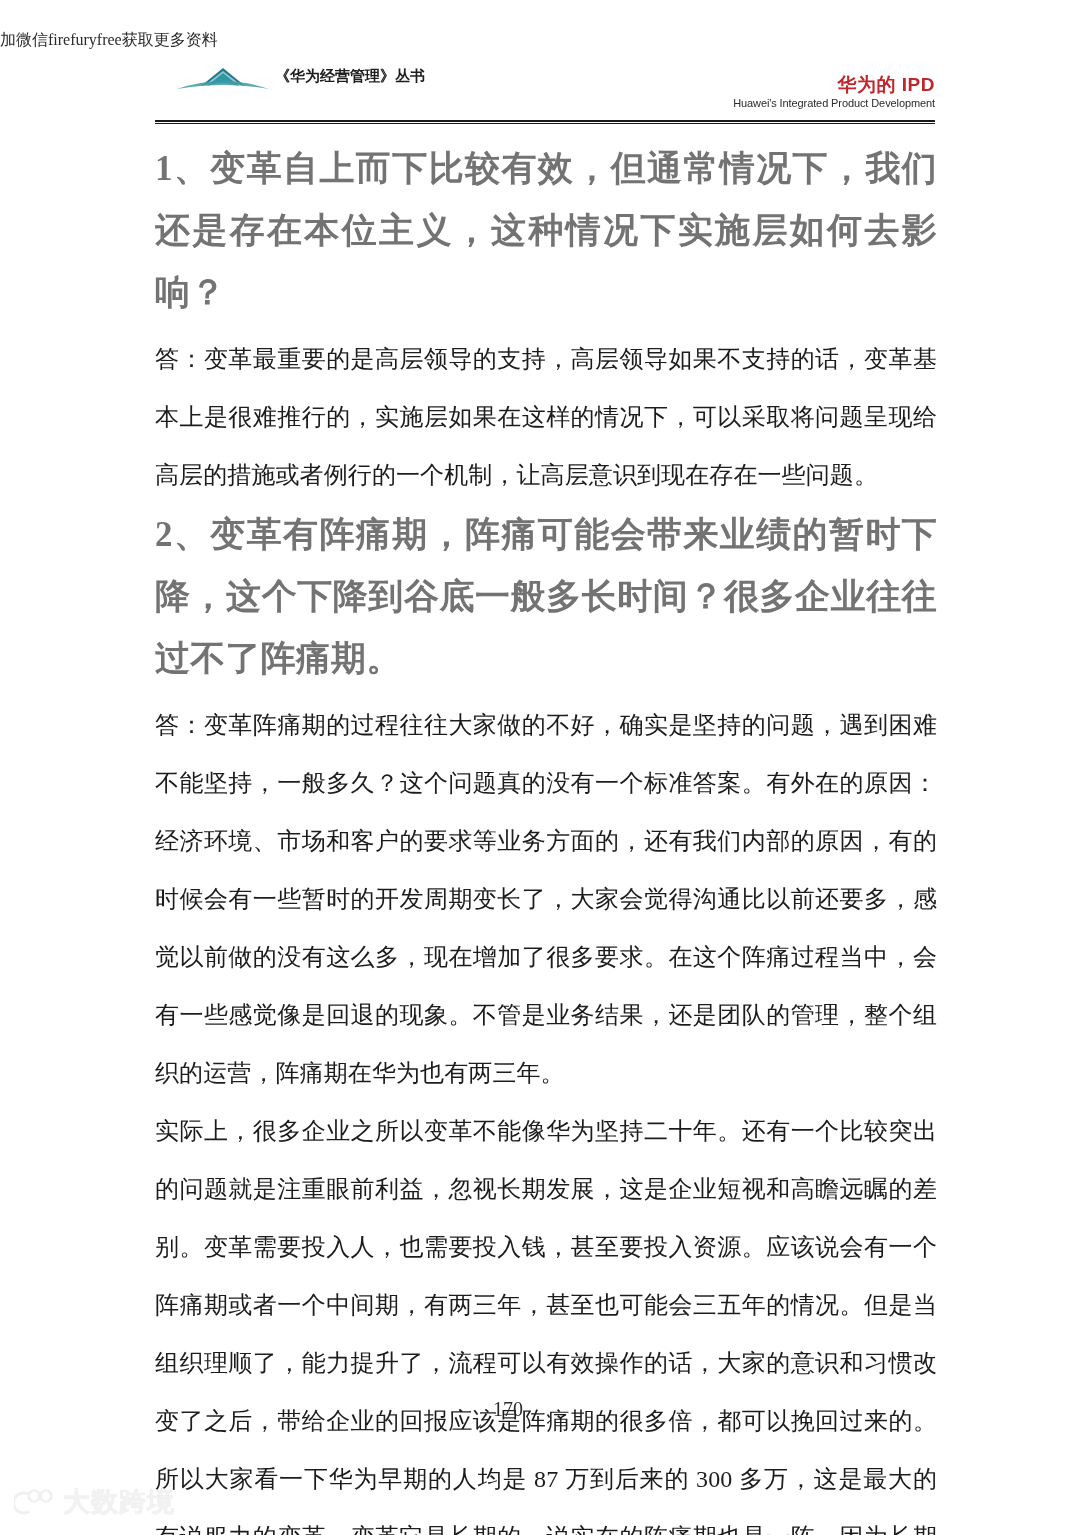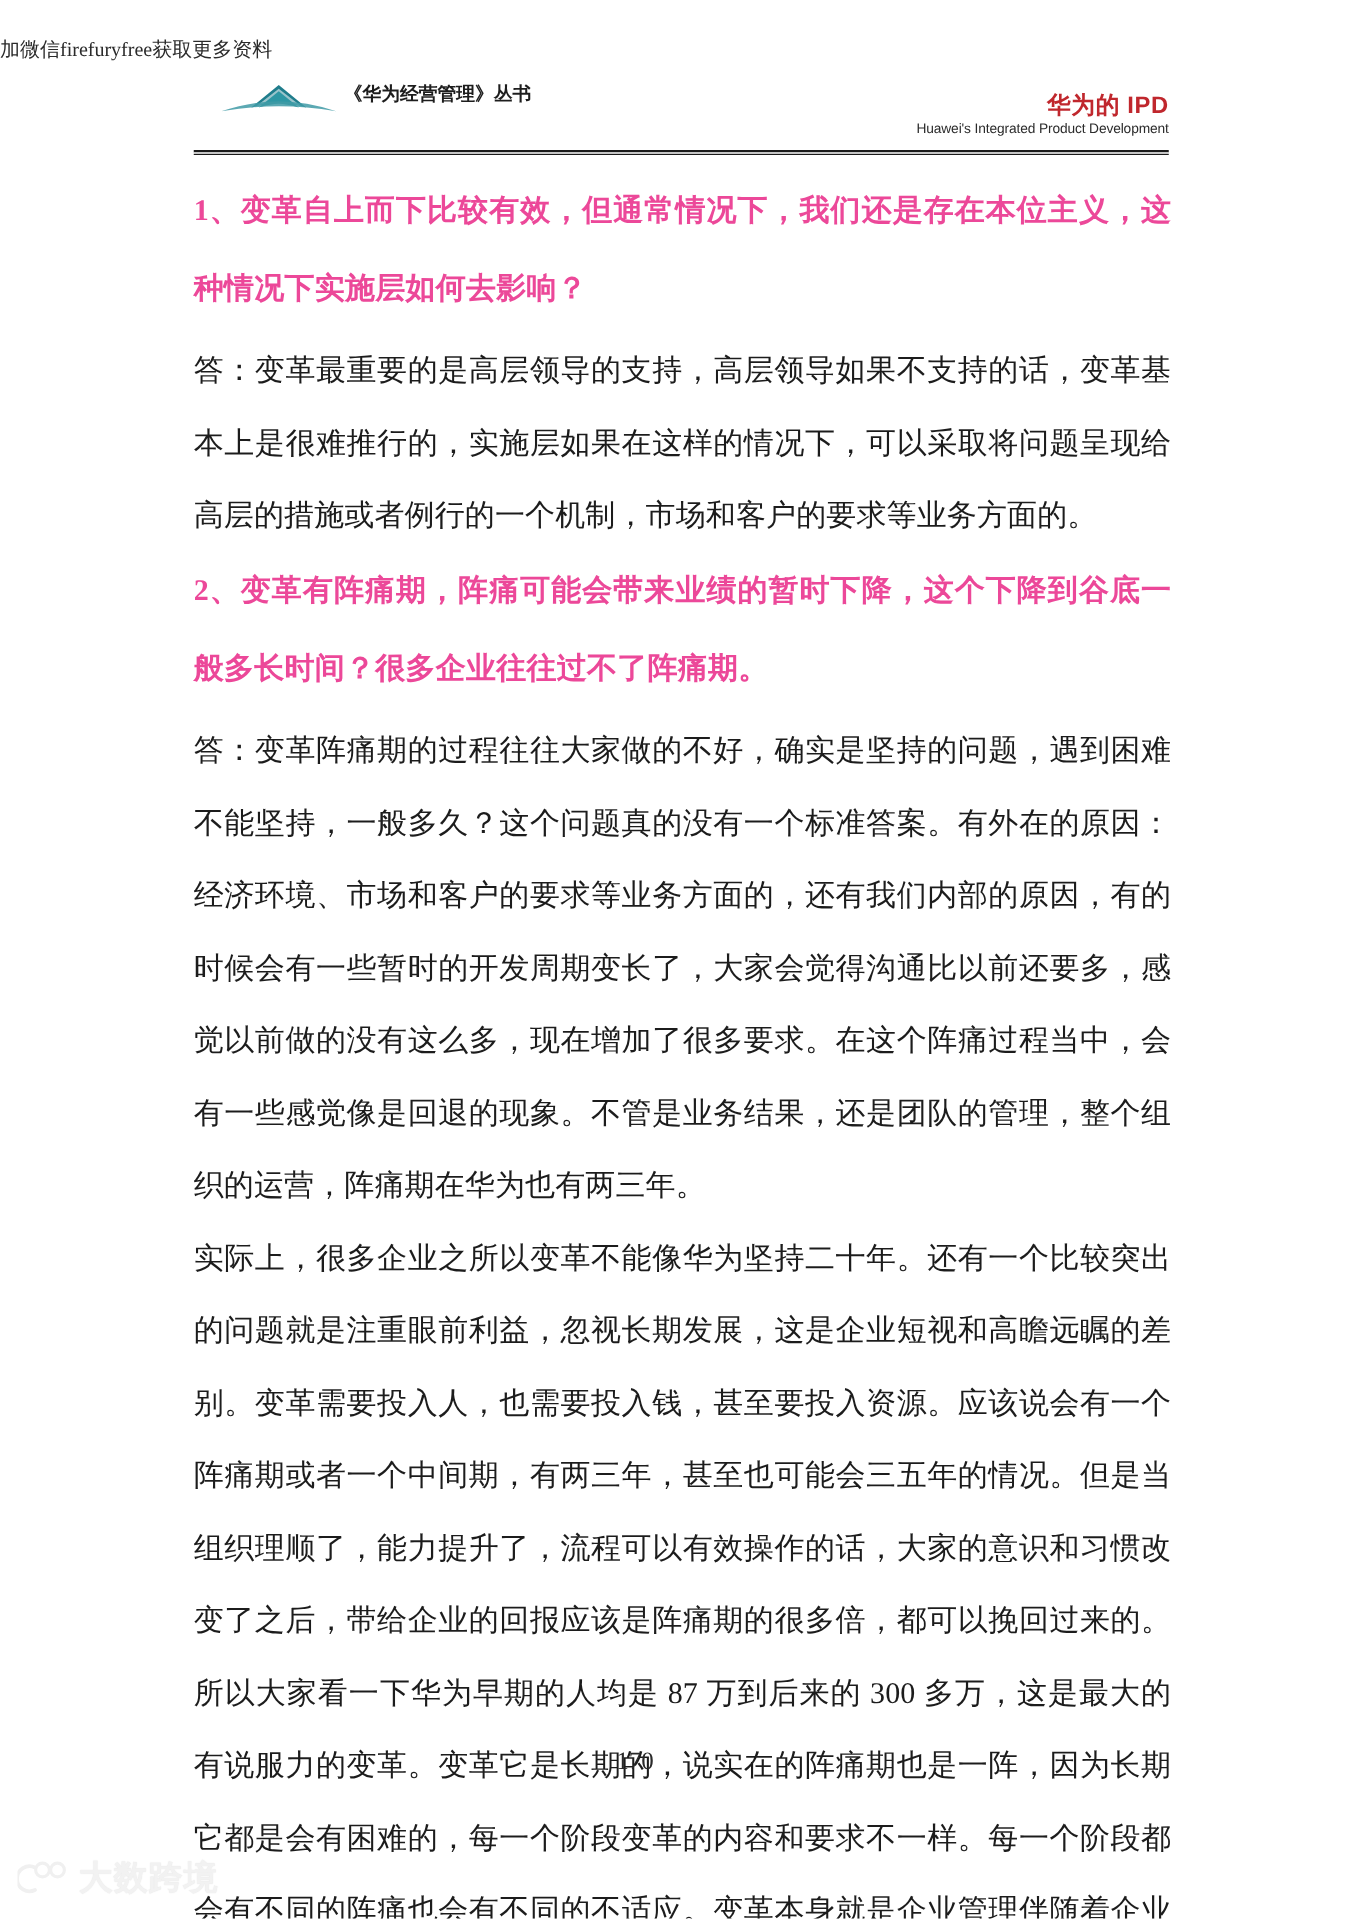--- a/index.html
+++ b/index.html
@@ -111,23 +111,23 @@
   
   .content {
     position: absolute;
     top: 138px;
     left: 155px;
     width: 782px;
   }
   h2.q-heading {
     margin: 0 0 6px 0;
     font-family: "Liberation Serif", "DejaVu Serif", serif;
-    font-size: 24px;
-    font-weight: bold;
-    color: #ec4899;
+    font-size: 35px;
+    font-weight: bold;
+    color: #737373;
     line-height: 62px;
     text-align: justify;
     text-justify: inter-ideograph;
     letter-spacing: 0.2px;
   }
   p.body-para {
     margin: 0;
     font-family: "Liberation Serif", "DejaVu Serif", serif;
     font-size: 24px;
     color: #1c1c1c;
@@ -205,21 +205,21 @@
   <div class="header-rule">
     <div class="thick"></div>
     <div class="gap"></div>
     <div class="thin"></div>
   </div>
 
   <div class="content">
 
     <h2 class="q-heading">1、变革自上而下比较有效，但通常情况下，我们还是存在本位主义，这种情况下实施层如何去影响？</h2>
 
-    <p class="body-para sp-after-a1">答：变革最重要的是高层领导的支持，高层领导如果不支持的话，变革基本上是很难推行的，实施层如果在这样的情况下，可以采取将问题呈现给高层的措施或者例行的一个机制，市场和客户的要求等业务方面的。</p>
+    <p class="body-para sp-after-a1">答：变革最重要的是高层领导的支持，高层领导如果不支持的话，变革基本上是很难推行的，实施层如果在这样的情况下，可以采取将问题呈现给高层的措施或者例行的一个机制，让高层意识到现在存在一些问题。</p>
 
     <h2 class="q-heading sp-before-h2 sp-after-h2">2、变革有阵痛期，阵痛可能会带来业绩的暂时下降，这个下降到谷底一般多长时间？很多企业往往过不了阵痛期。</h2>
 
     <p class="body-para">答：变革阵痛期的过程往往大家做的不好，确实是坚持的问题，遇到困难不能坚持，一般多久？这个问题真的没有一个标准答案。有外在的原因：经济环境、市场和客户的要求等业务方面的，还有我们内部的原因，有的时候会有一些暂时的开发周期变长了，大家会觉得沟通比以前还要多，感觉以前做的没有这么多，现在增加了很多要求。在这个阵痛过程当中，会有一些感觉像是回退的现象。不管是业务结果，还是团队的管理，整个组织的运营，阵痛期在华为也有两三年。</p>
 
     <p class="body-para sp-para-gap">实际上，很多企业之所以变革不能像华为坚持二十年。还有一个比较突出的问题就是注重眼前利益，忽视长期发展，这是企业短视和高瞻远瞩的差别。变革需要投入人，也需要投入钱，甚至要投入资源。应该说会有一个阵痛期或者一个中间期，有两三年，甚至也可能会三五年的情况。但是当组织理顺了，能力提升了，流程可以有效操作的话，大家的意识和习惯改变了之后，带给企业的回报应该是阵痛期的很多倍，都可以挽回过来的。所以大家看一下华为早期的人均是 87 万到后来的 300 多万，这是最大的有说服力的变革。变革它是长期的，说实在的阵痛期也是一阵，因为长期它都是会有困难的，每一个阶段变革的内容和要求不一样。每一个阶段都会有不同的阵痛也会有不同的不适应。变革本身就是企业管理伴随着企业从一般到优秀和卓越的一个过程。所以说华为到现在还在变革，这是永无止境的。</p>
 
   </div>
 
   <div class="page-number">170</div>

